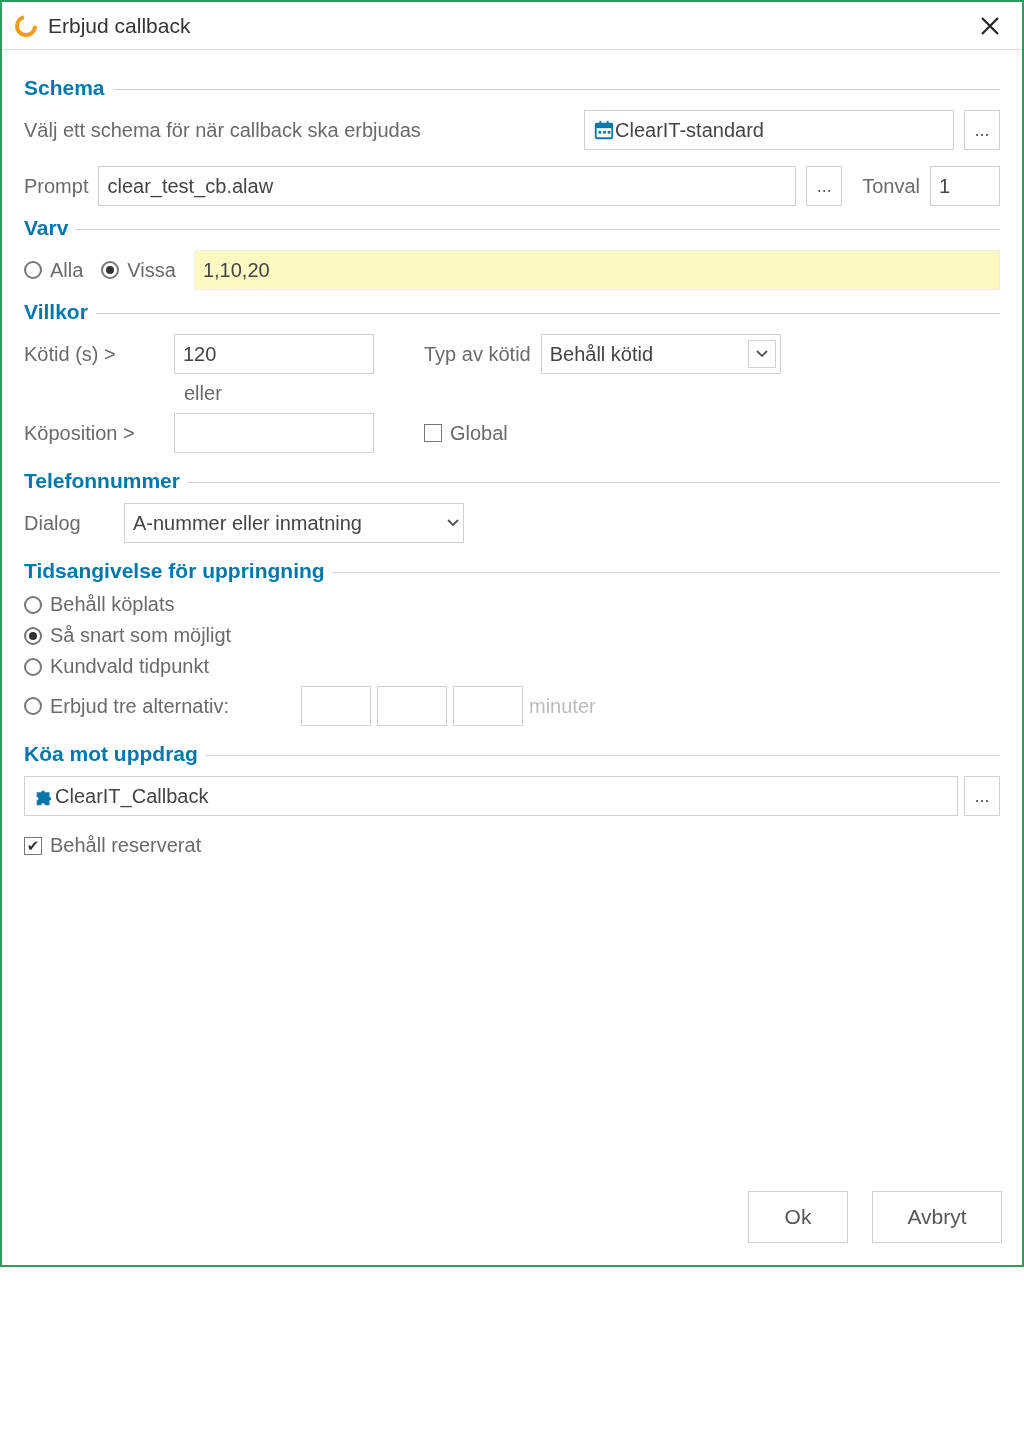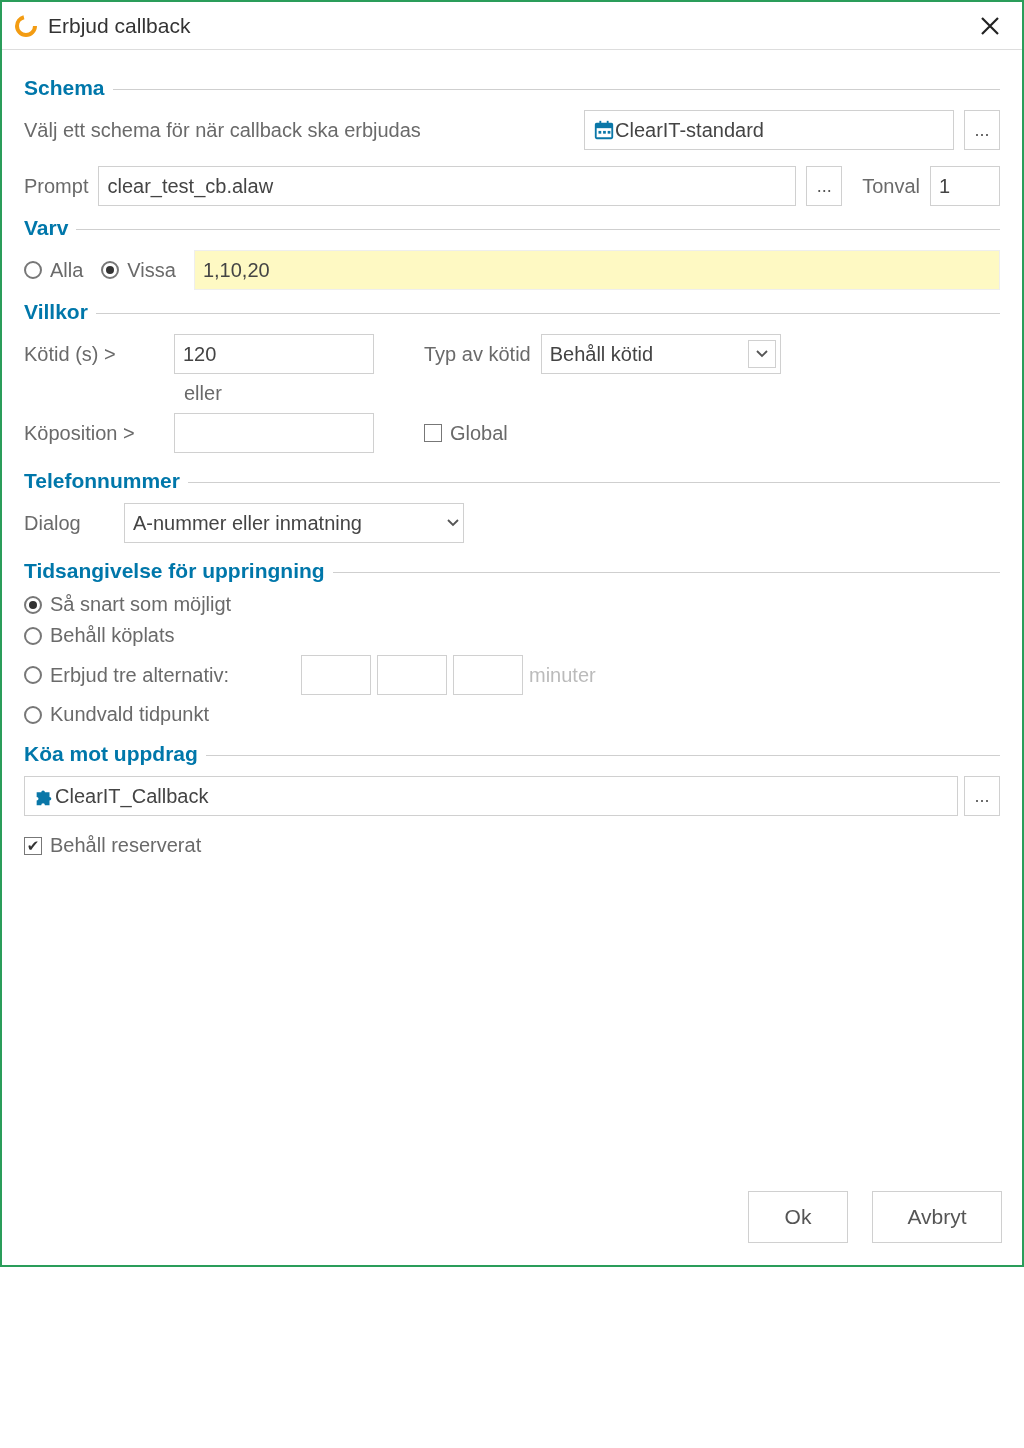--- a/index.html
+++ b/index.html
@@ -274,47 +274,47 @@
       </div>
     </div>
 
     <div class="fieldset">
       <div class="legend-row">
         <span class="legend">Tidsangivelse för uppringning</span>
         <span class="legend-line"></span>
       </div>
       <div class="row">
           <span class="radio">
+            <span class="radio-circle"></span>
+            <span>Behåll köplats</span>
+          </span>
+        </div>
+      <div class="row">
+          <span class="radio">
             <span class="radio-circle on"></span>
             <span>Så snart som möjligt</span>
           </span>
         </div>
       <div class="row">
           <span class="radio">
             <span class="radio-circle"></span>
-            <span>Behåll köplats</span>
+            <span>Kundvald tidpunkt</span>
           </span>
         </div>
       <div class="row" style="gap:6px">
         <span class="radio">
             <span class="radio-circle"></span>
             <span>Erbjud tre alternativ:</span>
           </span>
         <span style="width:60px"></span>
         <input type="text" class="txt small-input" style="">
         <input type="text" class="txt small-input" style="">
         <input type="text" class="txt small-input" style="">
         <span class="lbl" style="color:#bbb">minuter</span>
       </div>
-      <div class="row">
-          <span class="radio">
-            <span class="radio-circle"></span>
-            <span>Kundvald tidpunkt</span>
-          </span>
-        </div>
     </div>
 
     <div class="fieldset">
       <div class="legend-row">
         <span class="legend">Köa mot uppdrag</span>
         <span class="legend-line"></span>
       </div>
       <div class="row" style="gap:6px">
         <div class="readonly-box" style="flex:1">
           <span class="puzzle-icon">

